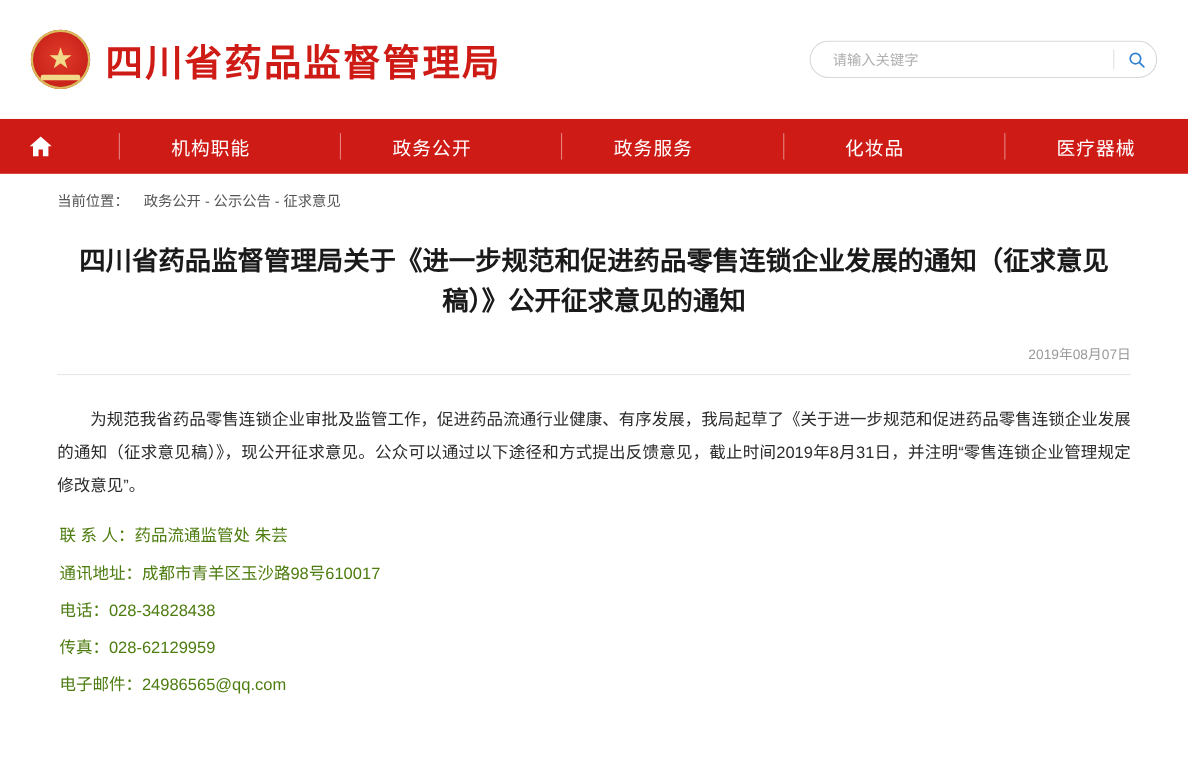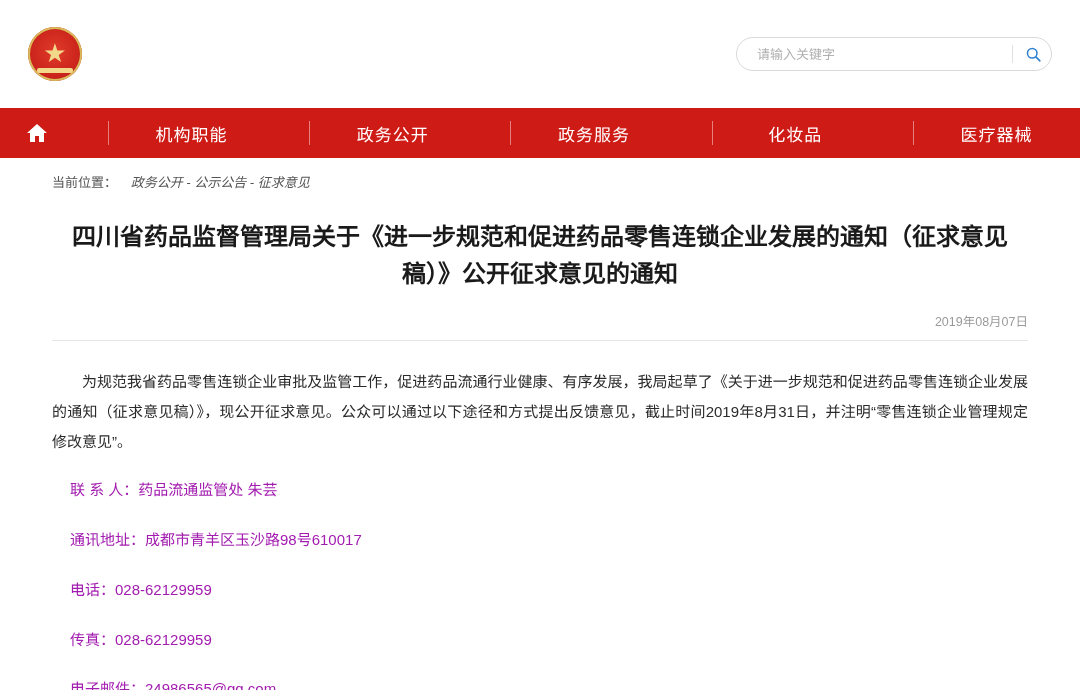--- a/index.html
+++ b/index.html
@@ -124,21 +124,21 @@
     background: rgba(255,255,255,0.45);
   }
 
   
   .breadcrumb {
     padding: 14px 28px 12px 52px;
     font-size: 13px;
     color: #555;
   }
   .breadcrumb .crumb-label { color: #555; text-align: center; }
-  .breadcrumb .crumb-path { color: #555; margin-left: 10px; font-style: italic; }
+  .breadcrumb .crumb-path { color: #555; margin-left: 10px; }
 
   
   .article {
     padding: 0 52px;
   }
   .article-title {
     font-family: "DejaVu Sans", "Liberation Sans", sans-serif;
     font-size: 24px;
     font-weight: bold;
     color: #1a1a1a;
@@ -160,32 +160,33 @@
   .para {
     font-size: 15px;
     color: #2b2b2b;
     line-height: 2.0;
     text-align: justify;
     text-indent: 2em;
     margin: 0 0 14px 0;
   }
   .contact-line {
     font-size: 15px;
-    color: #a21caf;
+    color: #4d7c0f;
     line-height: 2.25;
     text-indent: 0;
-    margin: 16px;
+    margin: 0;
     padding-left: 2px;
   }
 </style>
 </head>
 <body>
 
 <div class="header">
   <div class="emblem"></div>
+  <div class="site-title">四川省药品监督管理局</div>
 
   <div class="search-box">
     <input type="text" placeholder="请输入关键字" style="">
     <div class="search-divider"></div>
     <div class="search-btn">
       <svg width="17" height="17" viewBox="0 0 20 20" aria-hidden="true">
         <circle cx="8.5" cy="8.5" r="5.6" fill="none" stroke="#2f7fd1" stroke-width="1.8"></circle>
         <line x1="12.8" y1="12.8" x2="17.5" y2="17.5" stroke="#2f7fd1" stroke-width="1.8" stroke-linecap="round"></line>
       </svg>
     </div>
@@ -222,16 +223,16 @@
 
 <div class="article">
   <div class="article-title">四川省药品监督管理局关于《进一步规范和促进药品零售连锁企业发展的通知（征求意见稿）》公开征求意见的通知</div>
   <div class="article-meta">2019年08月07日</div>
   <div class="divider"></div>
 
   <p class="para">为规范我省药品零售连锁企业审批及监管工作，促进药品流通行业健康、有序发展，我局起草了《关于进一步规范和促进药品零售连锁企业发展的通知（征求意见稿）》，现公开征求意见。公众可以通过以下途径和方式提出反馈意见，截止时间2019年8月31日，并注明“零售连锁企业管理规定修改意见”。</p>
 
   <p class="contact-line">联 系 人：药品流通监管处 朱芸</p>
   <p class="contact-line">通讯地址：成都市青羊区玉沙路98号610017</p>
-  <p class="contact-line">电话：028-62129959</p>
+  <p class="contact-line">电话：028-34828438</p>
   <p class="contact-line">传真：028-62129959</p>
   <p class="contact-line">电子邮件：24986565@qq.com</p>
 </div>
 
 </body></html>

